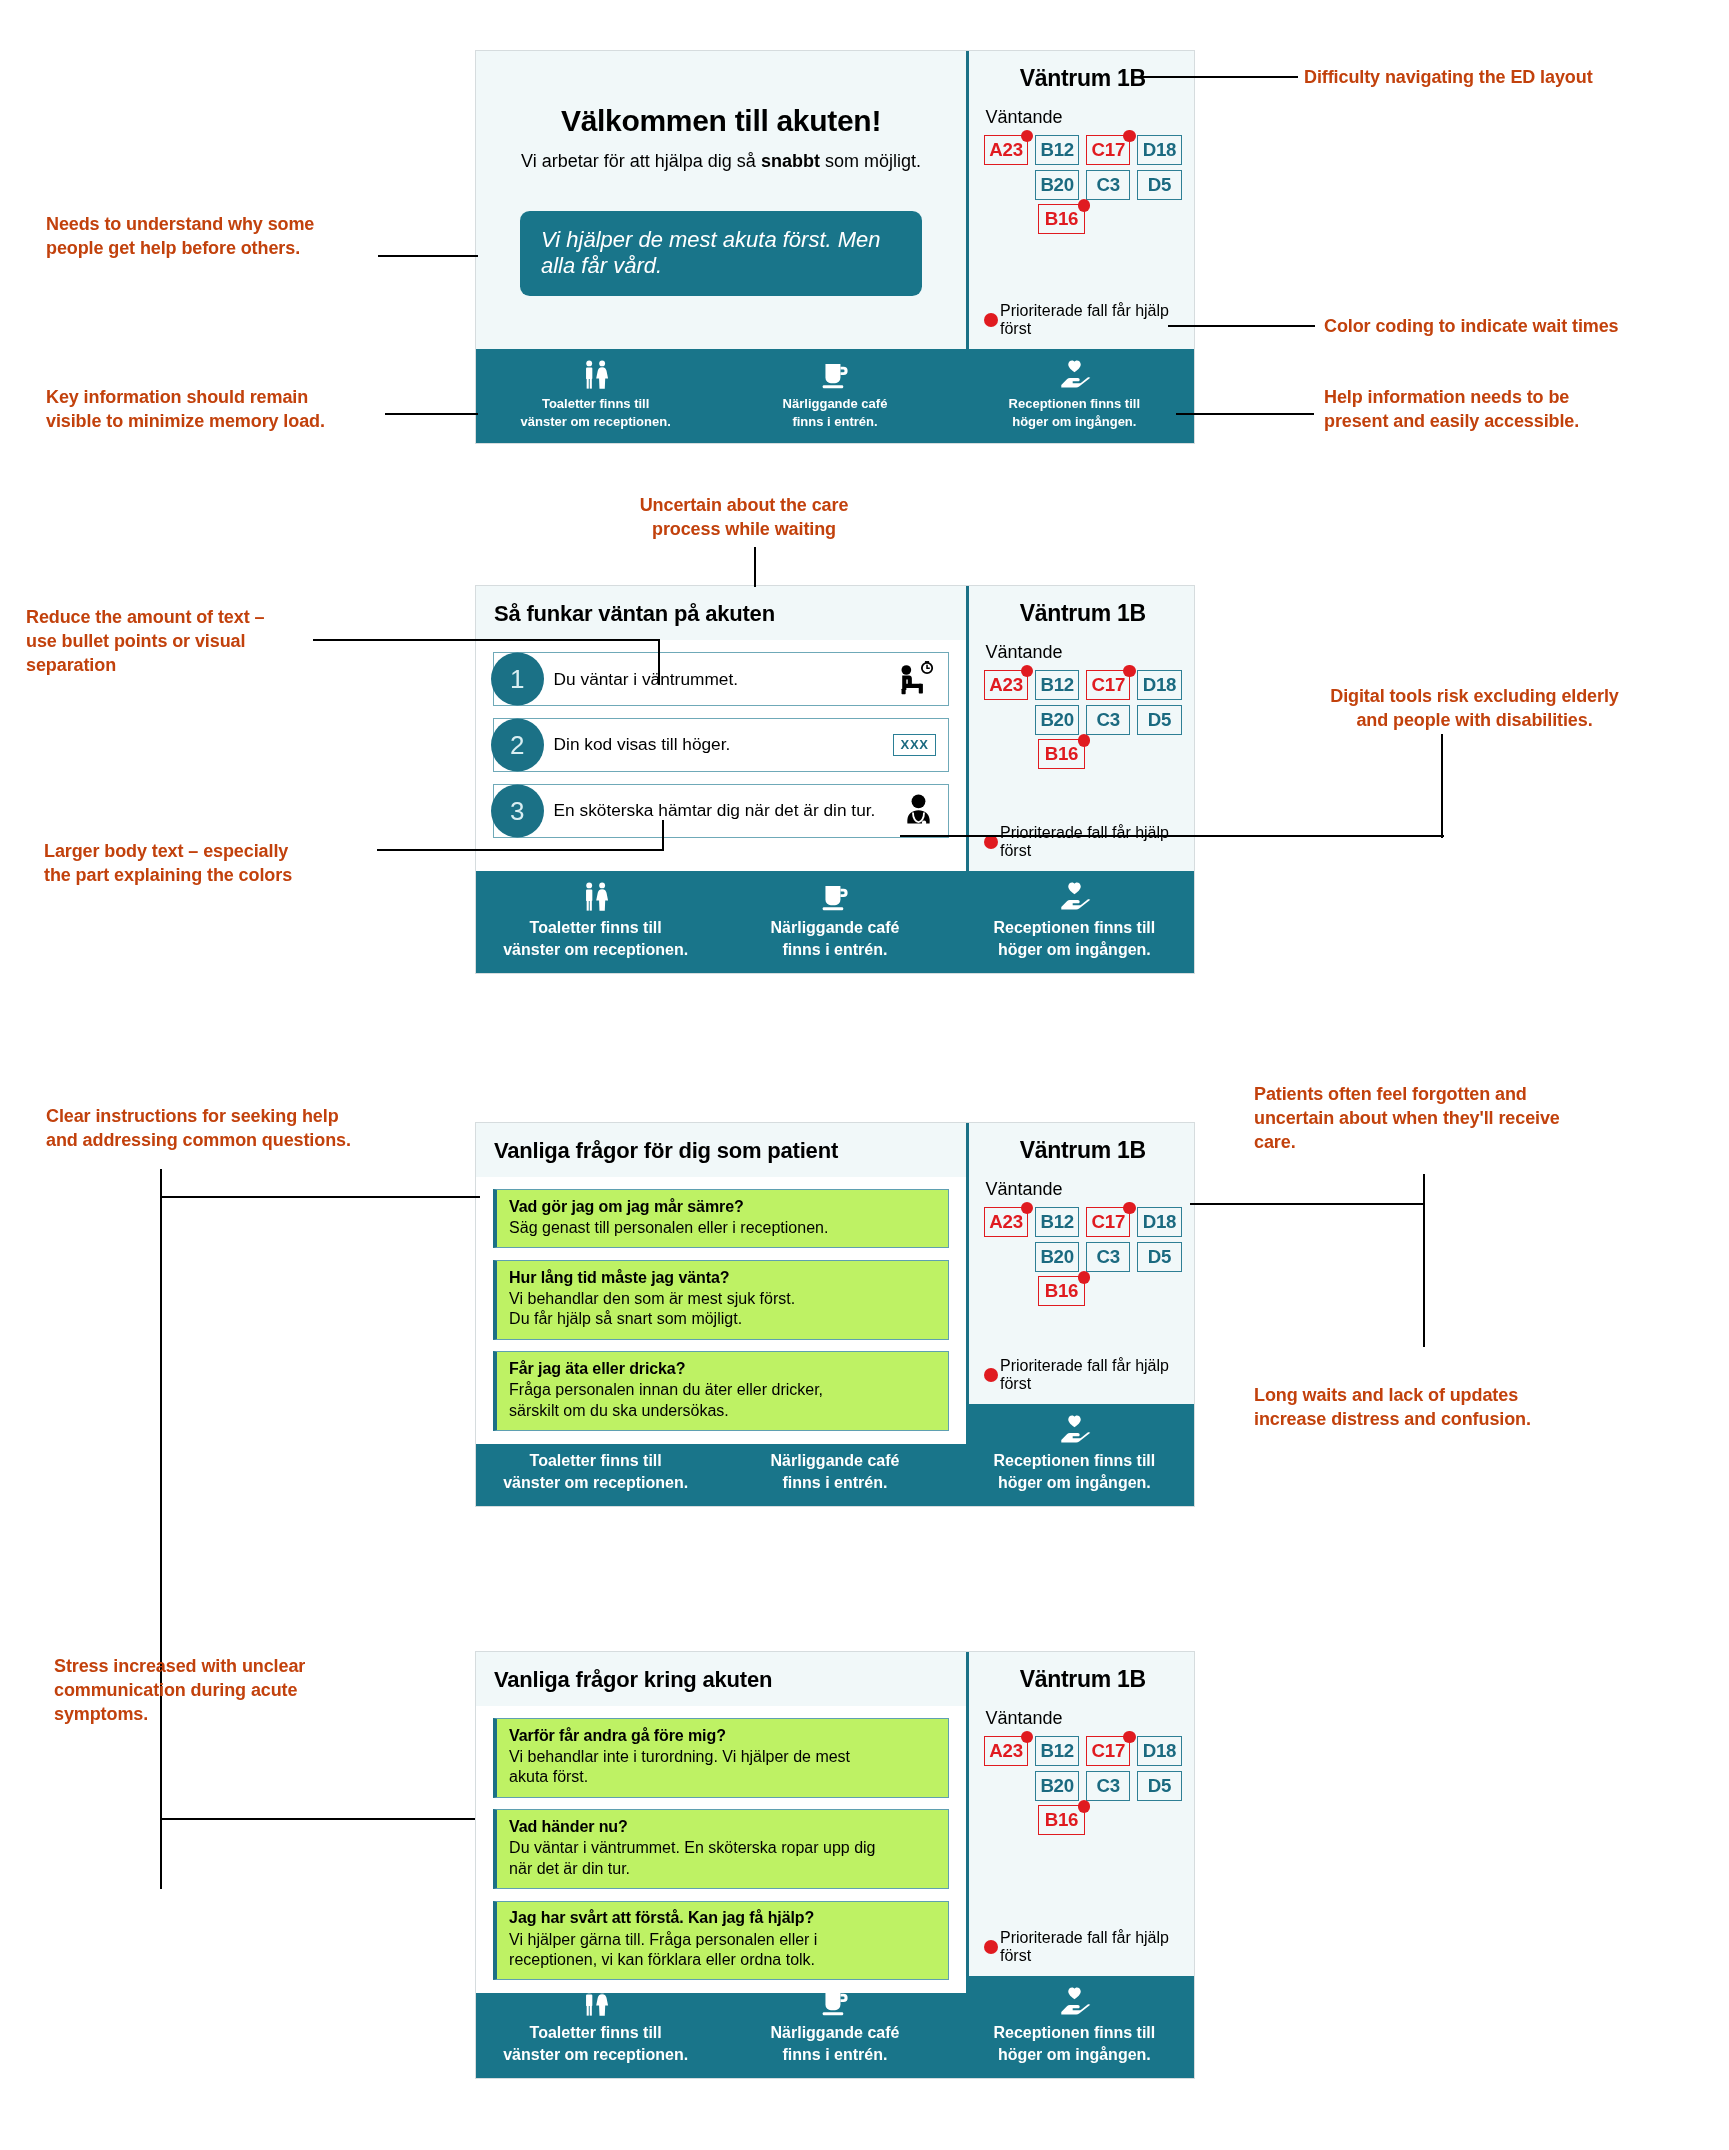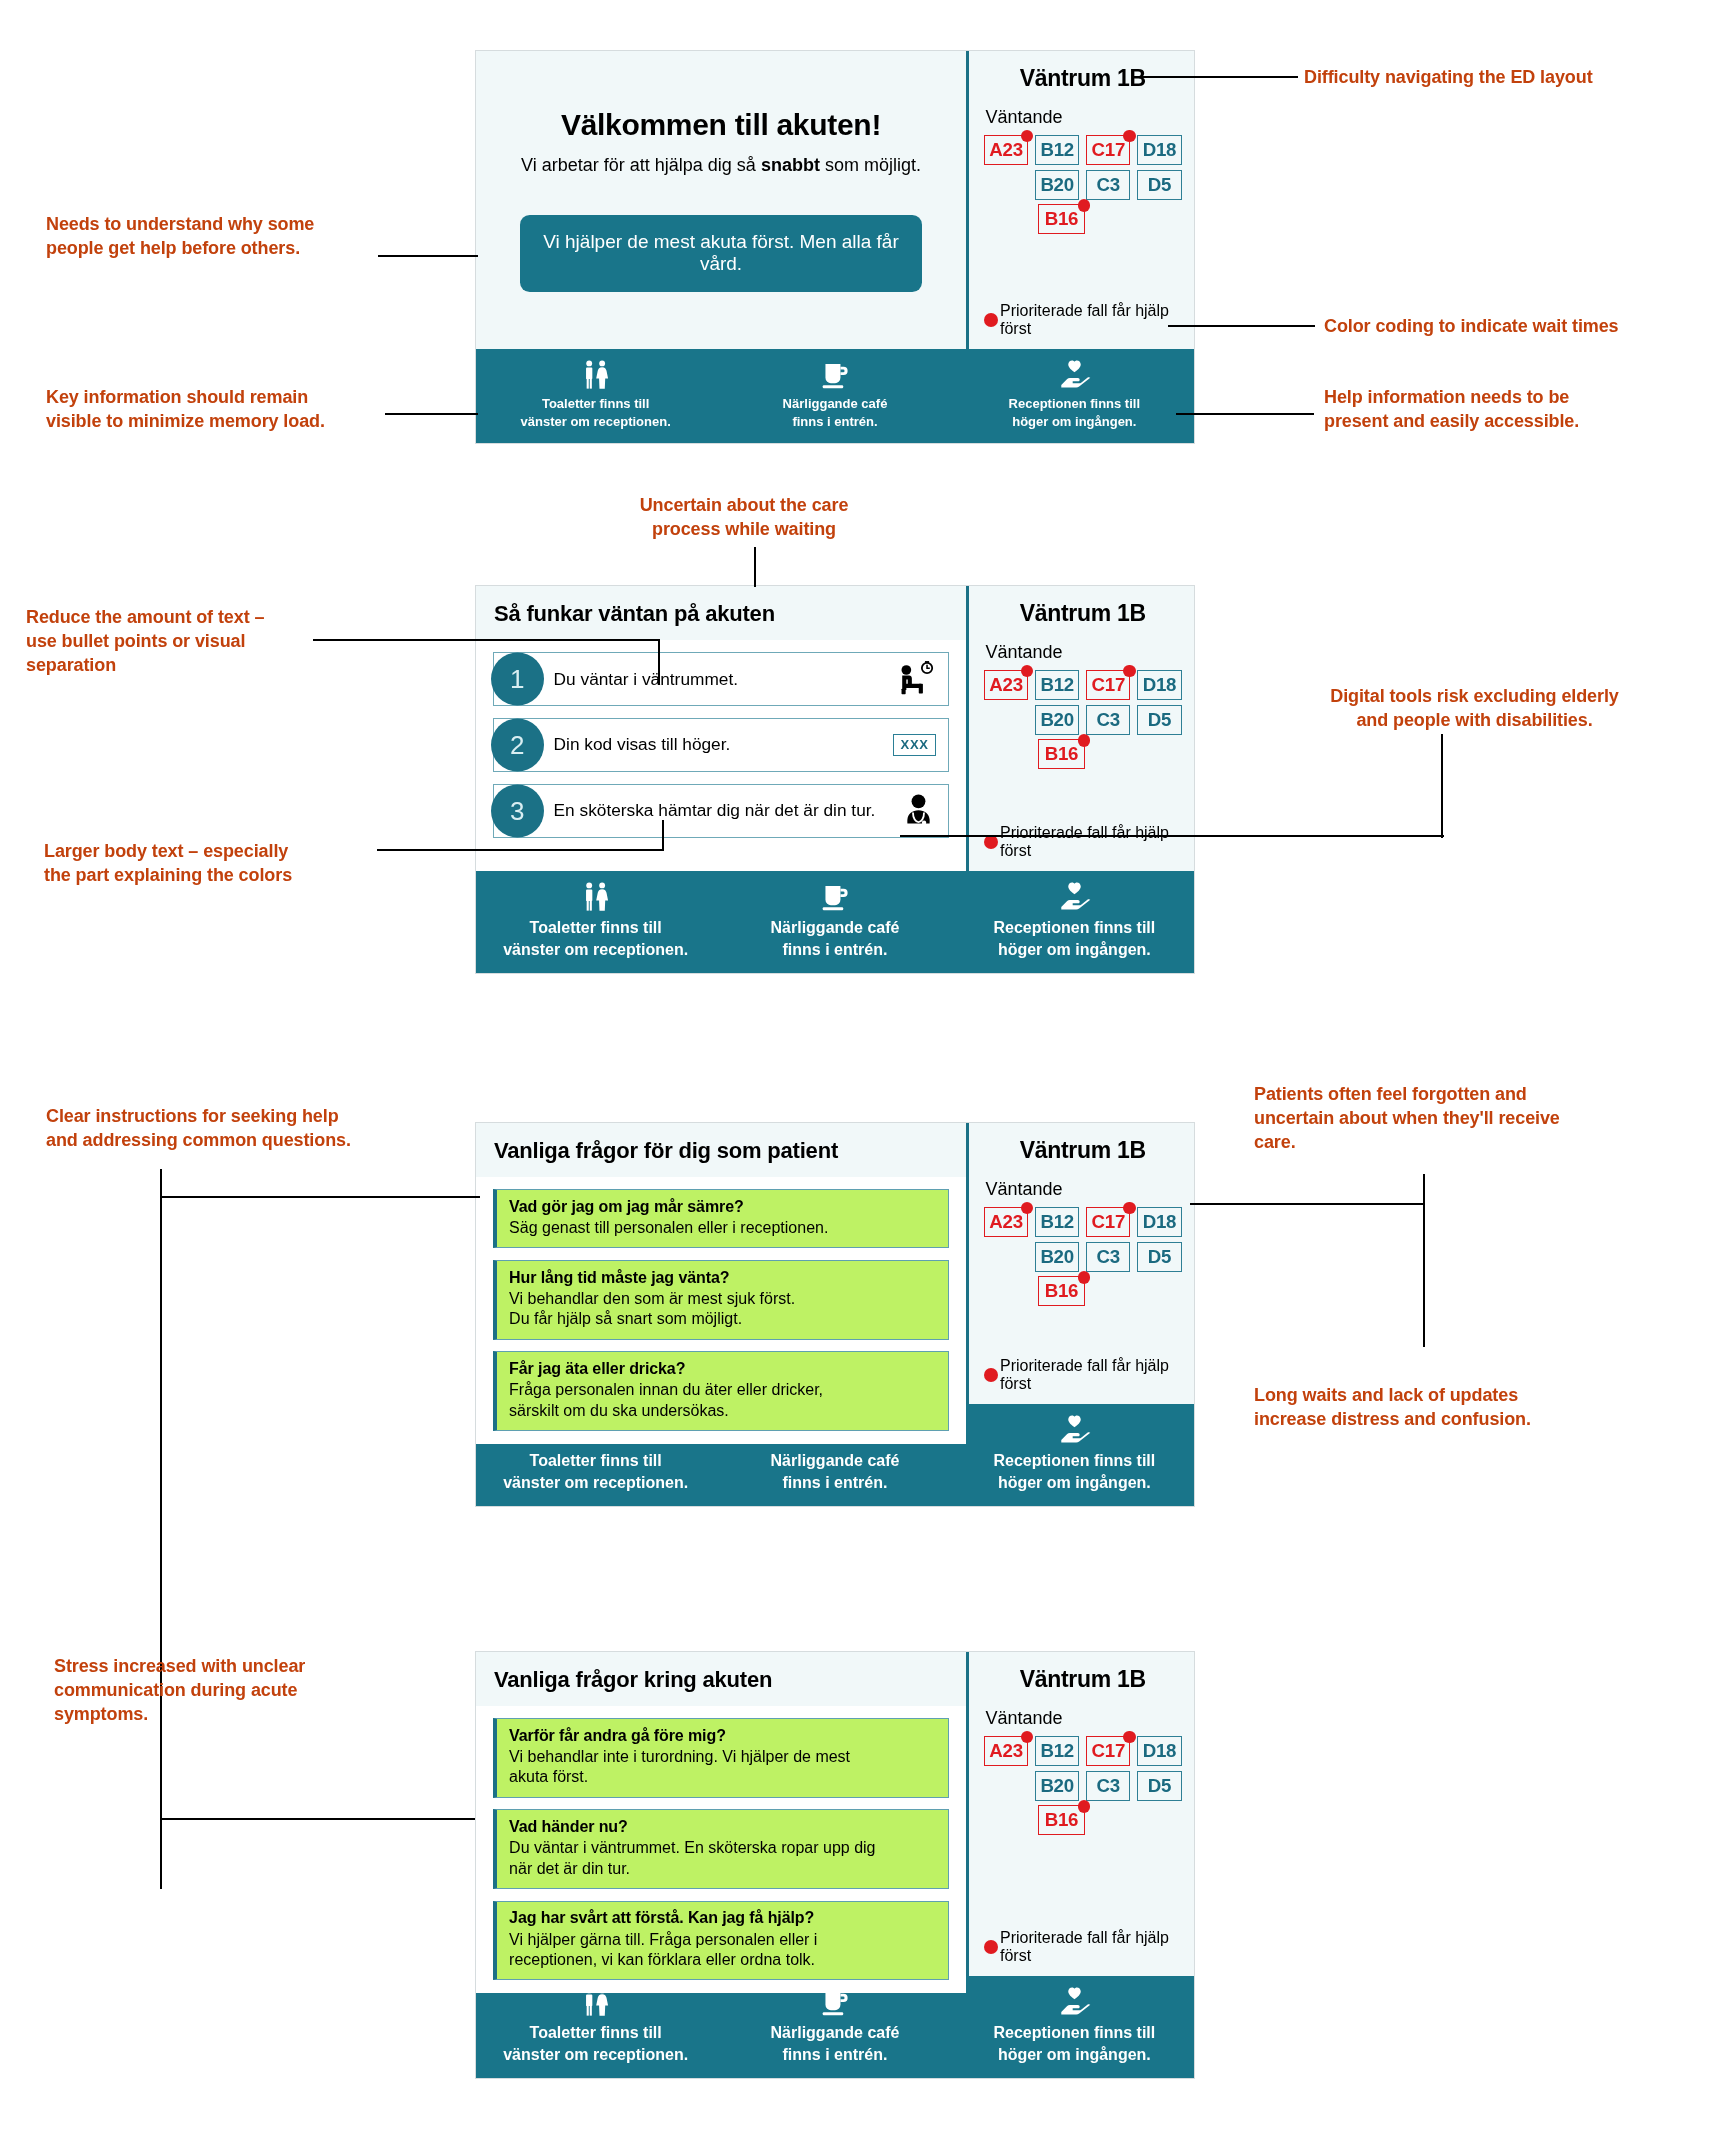--- a/index.html
+++ b/index.html
@@ -70,22 +70,22 @@
   .welcome-title{
     font-size:30px;font-weight:bold;letter-spacing:-0.3px;
     margin:0 0 12.5px 0;text-align:center;
   }
   .welcome-sub{
     font-size:18px;text-align:center;margin:0 0 39px 0;
   }
   .welcome-sub b{font-weight:bold;}
   .welcome-cta{
     background:#19758a;color:#fff;border-radius:9.7px;
-    font-size:19px;padding:16.6px 21px;text-align:center;
-    min-width:394px;box-sizing:border-box;
+    font-size:22px;padding:16.6px 21px;
+    min-width:394px;box-sizing:border-box;font-style:italic;
   }
 
   
   .pane-head{
     background:#f1f8f9;
     padding:15px 18px 12.5px 18px;
     font-size:22px;font-weight:bold;letter-spacing:-0.2px;
   }
   .pane-content{
     background:#ffffff;flex:1;

